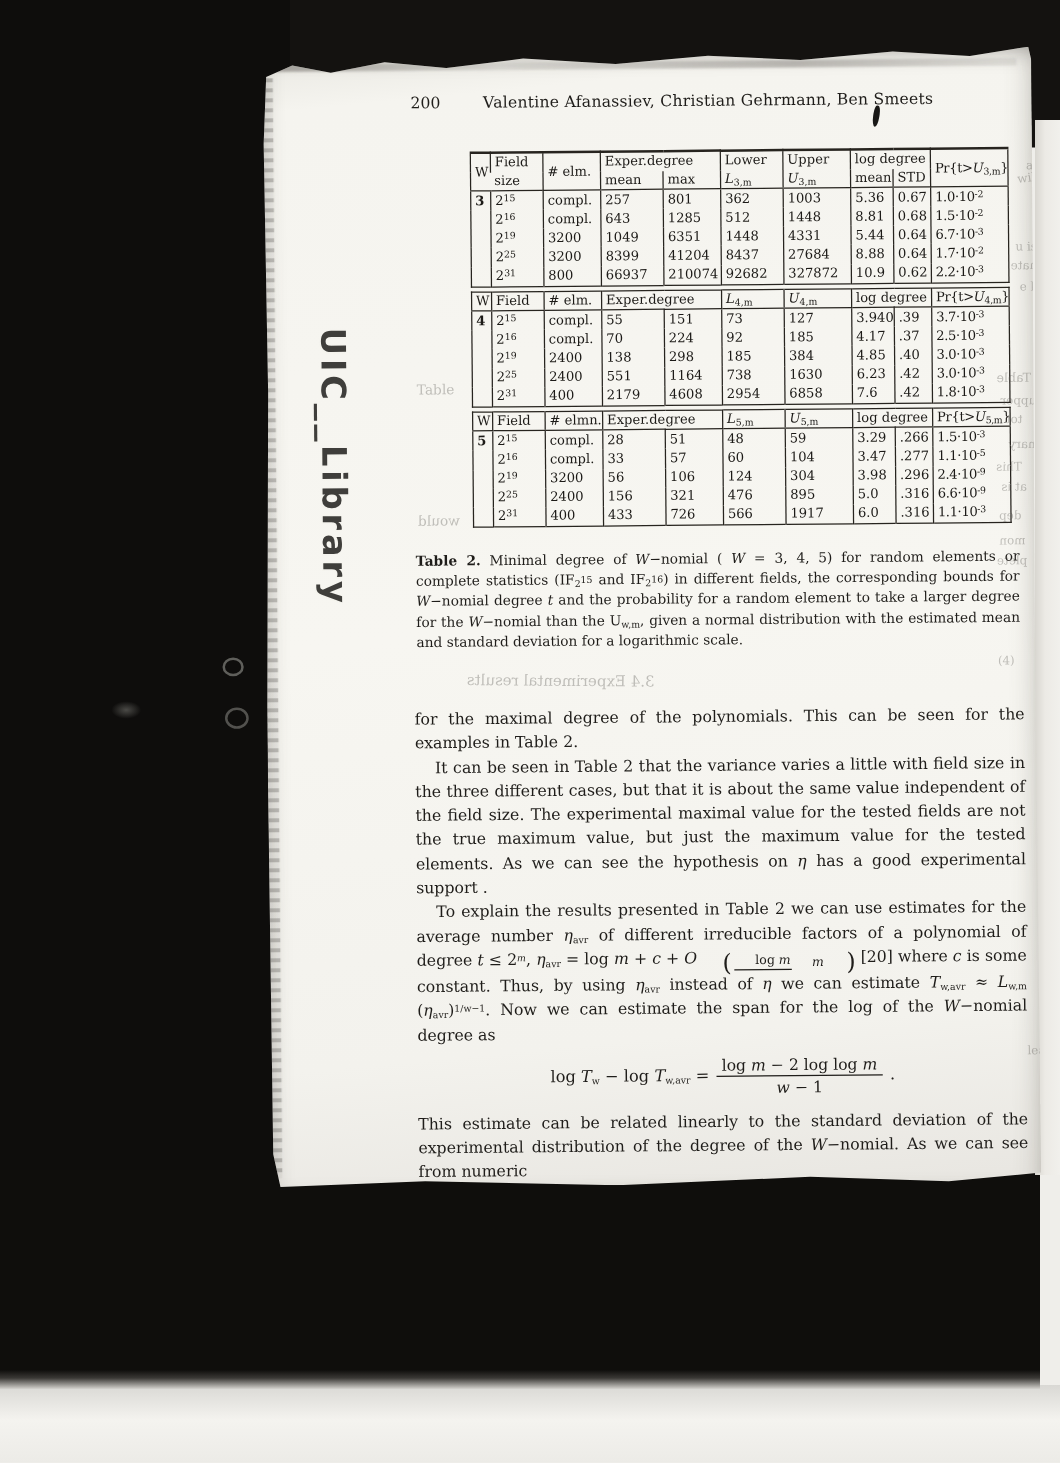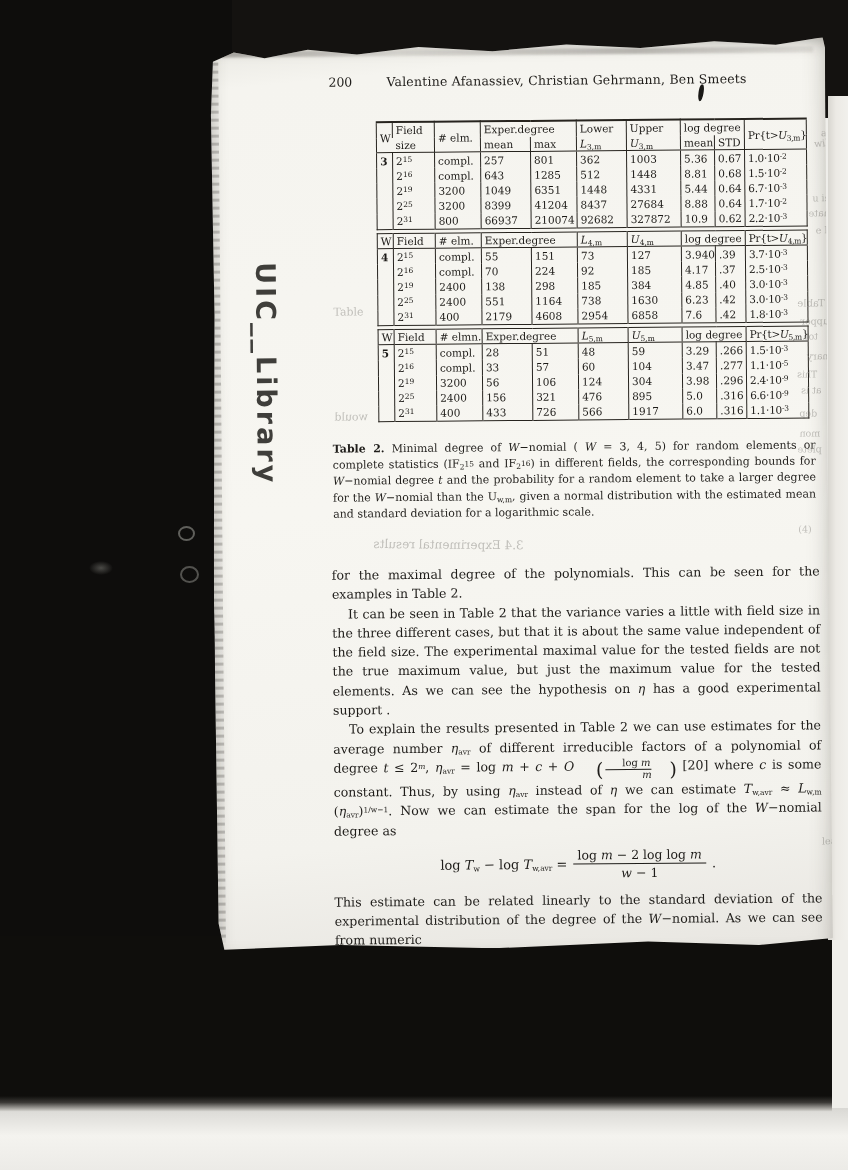--- a/index.html
+++ b/index.html
@@ -81,21 +81,21 @@
            text-align:justify;}
   .cap-label{font-weight:bold;}
 
   
   .bodytext{left:118px;top:524px;width:488px;font-size:12.6px;line-height:19.3px;
             text-align:justify;}
   .bodytext p{margin:0;}
   .bodytext p.ind{text-indent:16px;}
   .ifrac{display:inline-flex;align-items:center;vertical-align:-6px;}
   .ifrac .paren{font-size:19px;font-weight:200;line-height:14px;}
-  .ifr{display:inline-flex;flex-direction:column;align-items:flex-end;
+  .ifr{display:inline-flex;flex-direction:row;align-items:flex-end;
        font-size:10px;line-height:10px;padding:0 2px;}
   .ifr span:first-child{border-bottom:.8px solid #1f1d1a;padding:0 1px 1px;}
   .formula{display:flex;justify-content:center;align-items:center;gap:6px;
            margin:9px 0 10px;font-size:13px;}
   .frac{display:inline-flex;flex-direction:column;align-items:center;
         font-size:12.5px;line-height:15px;}
   .frac .num{border-bottom:1px solid #1f1d1a;padding:0 4px 1px;}
   .frac .den{padding-top:1px;}
   i{font-style:italic;}
 

